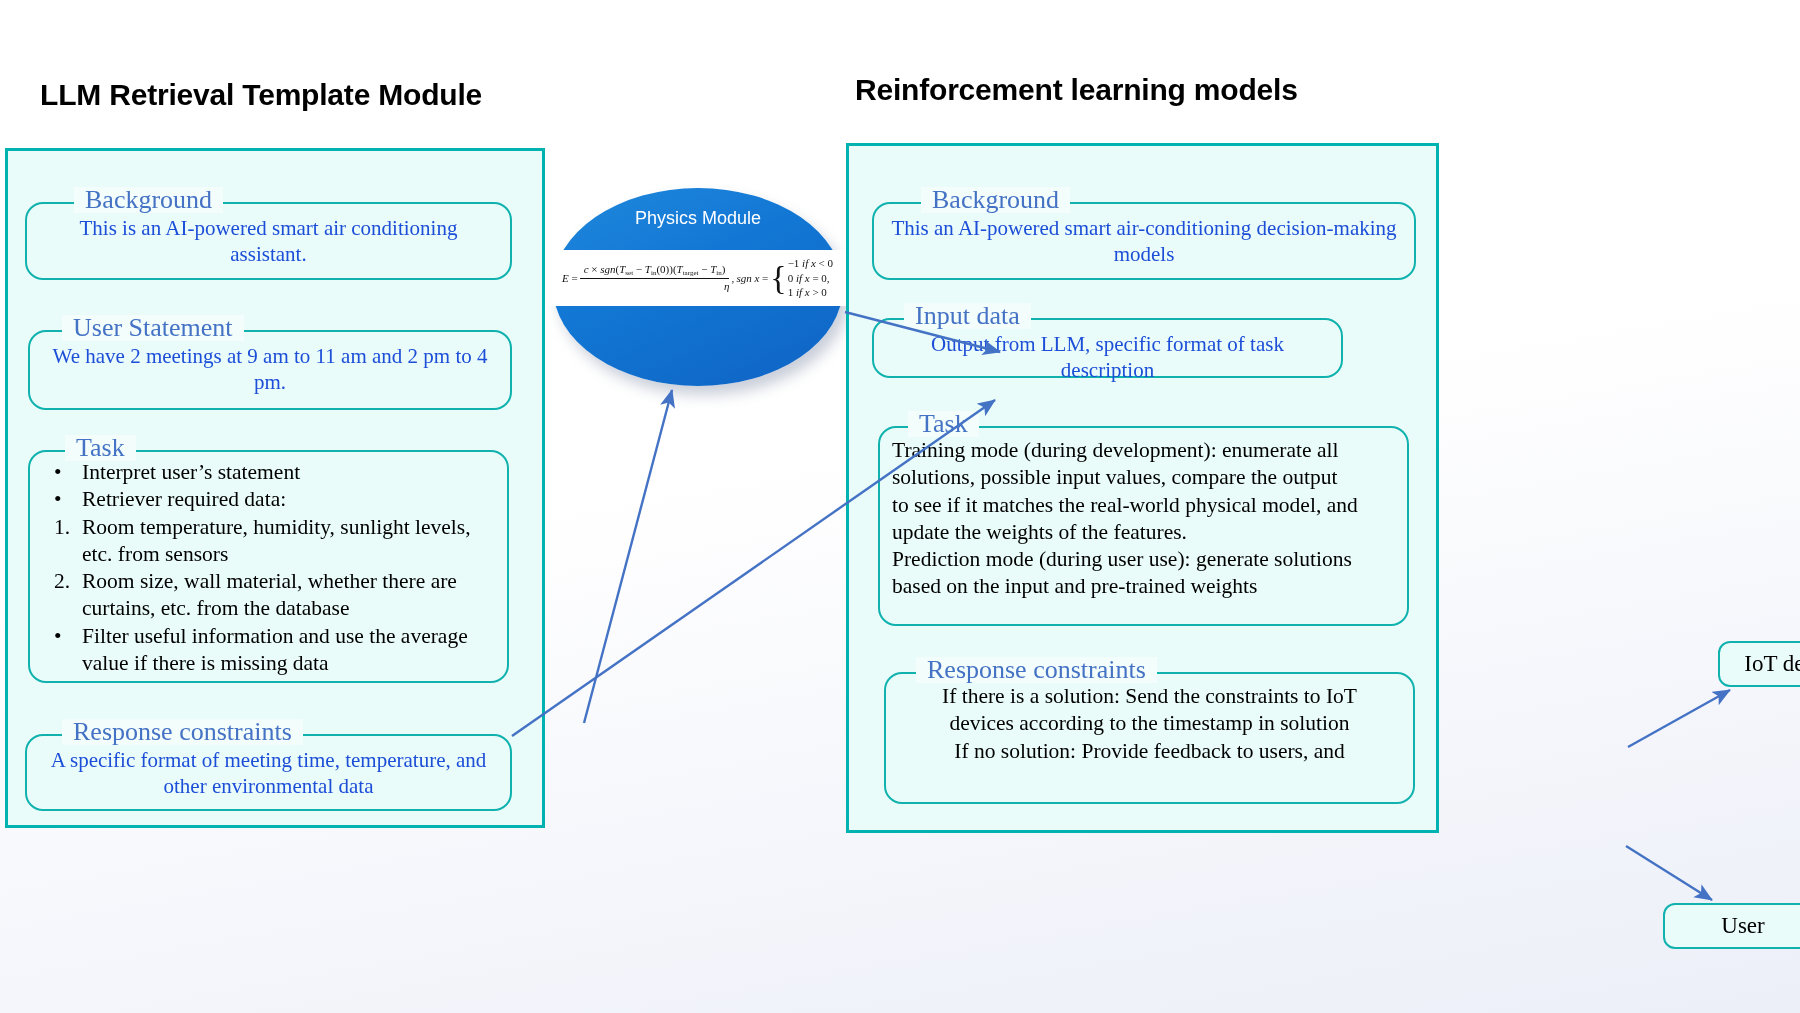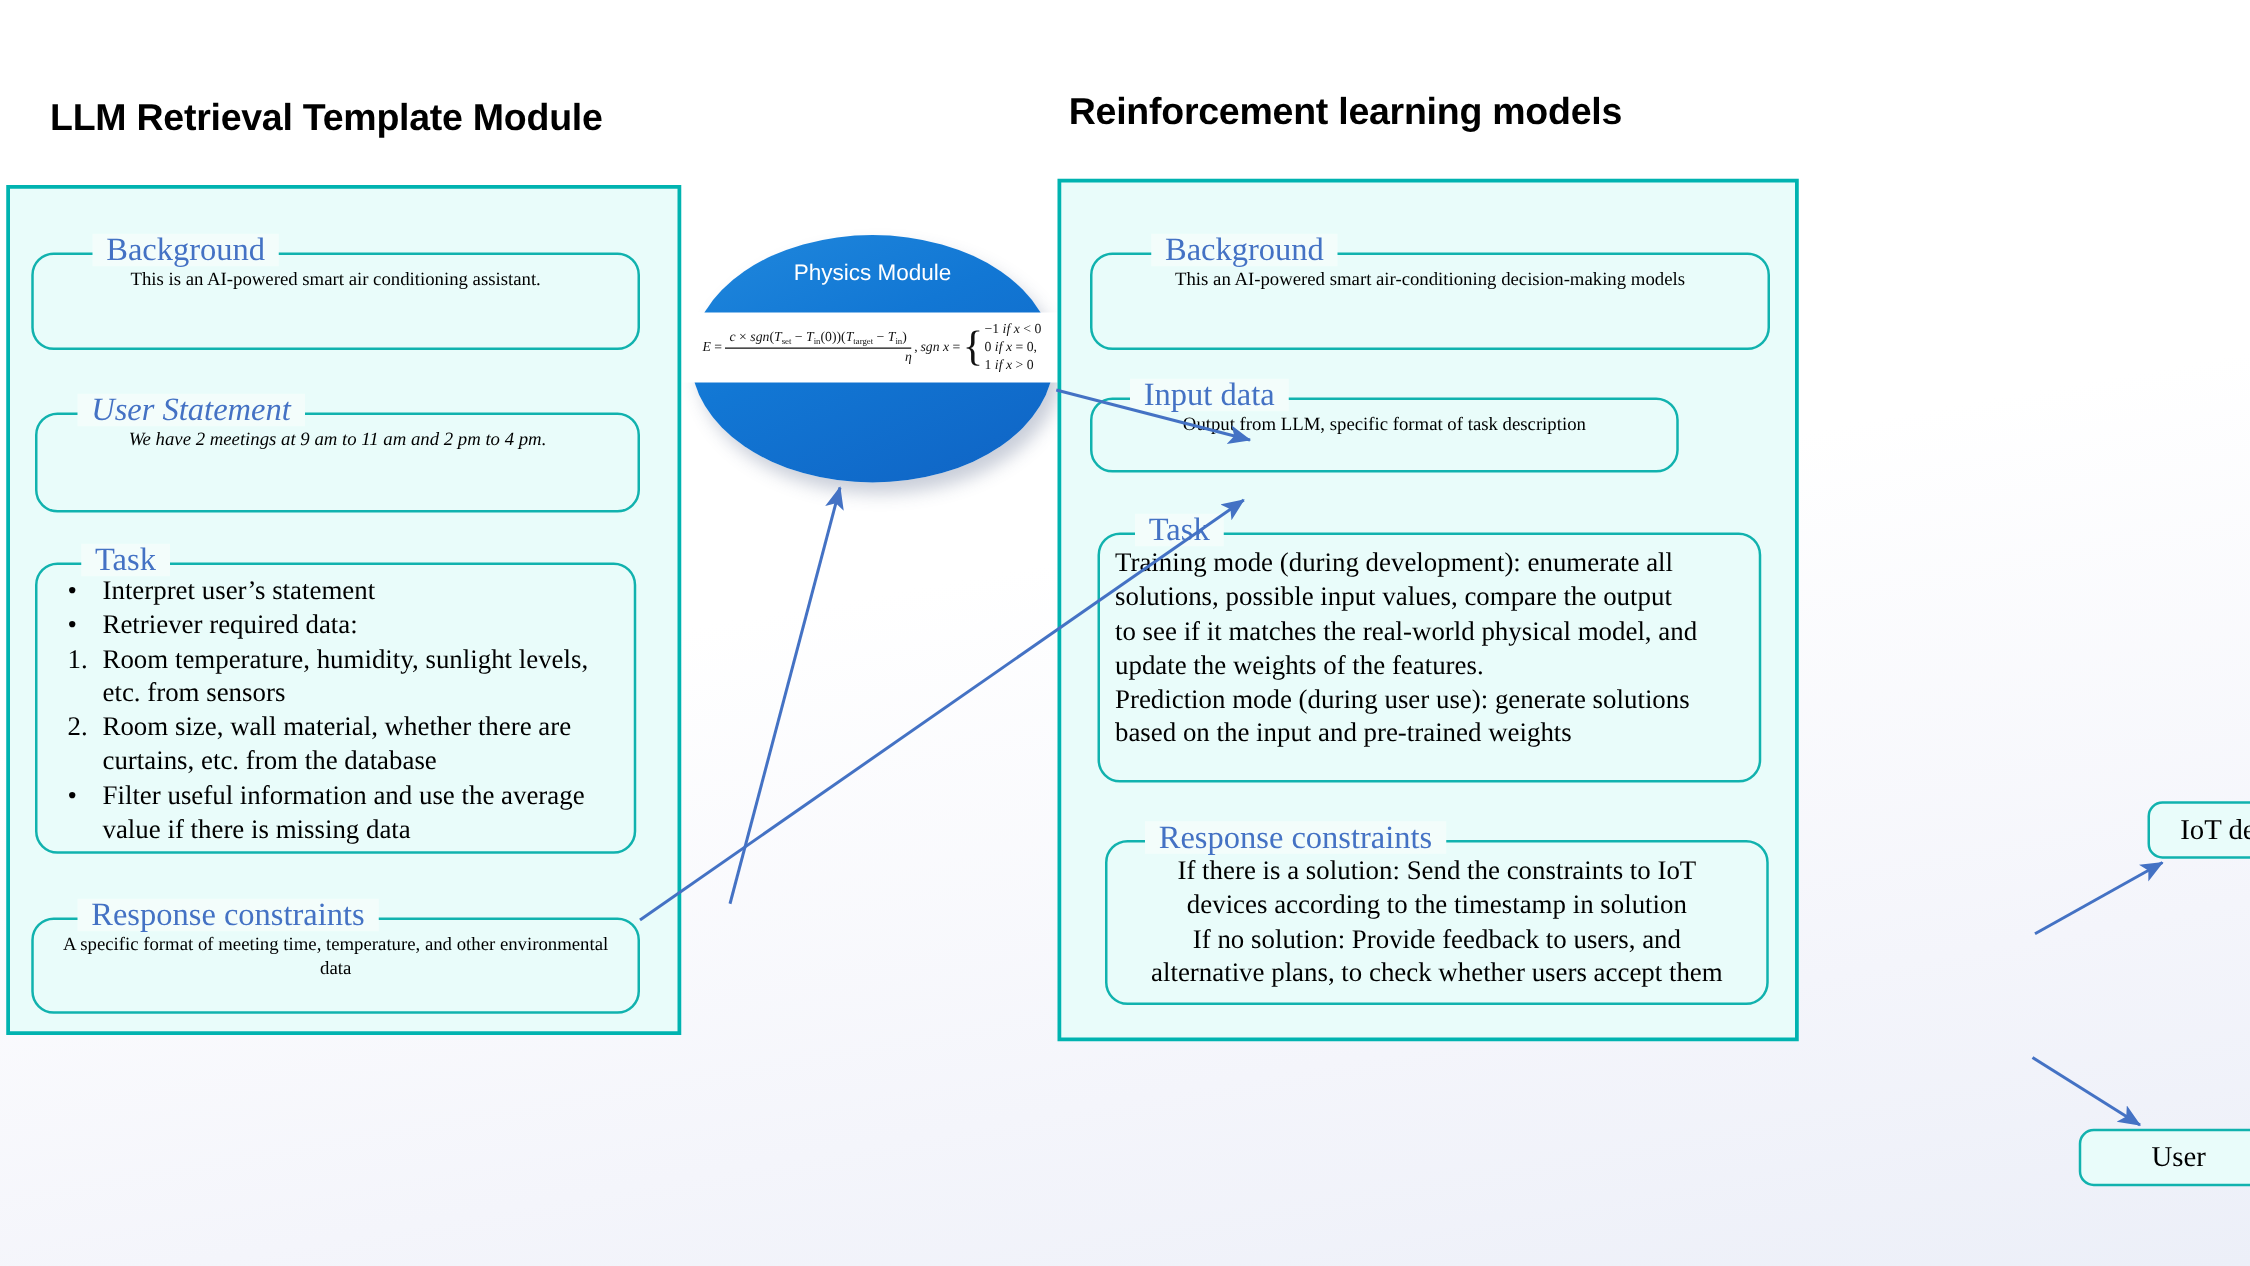--- a/index.html
+++ b/index.html
@@ -50,30 +50,30 @@
     top: -17px;
     background: #f3fdfb;
     padding: 0 11px;
     font-family: "Liberation Serif", "DejaVu Serif", serif;
     font-size: 26px;
     color: #4472c4;
     line-height: 1;
     white-space: nowrap;
   }
   .group-body {
-    font-size: 15px;
+    font-size: 21px;
     line-height: 1.26;
-    color: #000000;
+    color: #1d4ed8;
     padding: 11px 14px 8px 14px;
     text-align: center;
   }
 
   
   #g-l-background   { left: 25px;  top: 202px; width: 487px; height: 78px; }
-  #g-l-userstate    { left: 28px;  top: 330px; width: 484px; height: 80px; font-style: italic; }
+  #g-l-userstate    { left: 28px;  top: 330px; width: 484px; height: 80px; }
   #g-l-task         { left: 28px;  top: 450px; width: 481px; height: 233px; }
   #g-l-response     { left: 25px;  top: 734px; width: 487px; height: 77px; }
 
   
   #g-r-background   { left: 872px;  top: 202px; width: 544px; height: 78px; }
   #g-r-input        { left: 872px;  top: 318px; width: 471px; height: 60px; }
   #g-r-task         { left: 878px;  top: 426px; width: 531px; height: 200px; }
   #g-r-response     { left: 884px;  top: 672px; width: 531px; height: 132px; }
 
   #g-l-background .group-legend { left: 47px; }
@@ -255,21 +255,20 @@
         <div>based on the input and pre-trained weights</div>
       </div>
   </div>
 
   <div class="group" id="g-r-response">
     <span class="group-legend">Response constraints</span>
     <div class="block-lines center-align" id="right-response-lines">
         <div>If there is a solution: Send the constraints to IoT</div>
         <div>devices according to the timestamp in solution</div>
         <div>If no solution: Provide feedback to users, and</div>
-        <div>alternative plans, to check whether users accept them</div>
       </div>
   </div>
 
   <div class="endpoint" id="box-iot">
     <span>IoT devices</span>
   </div>
   <div class="endpoint" id="box-user">
     <span>User</span>
   </div>
 

